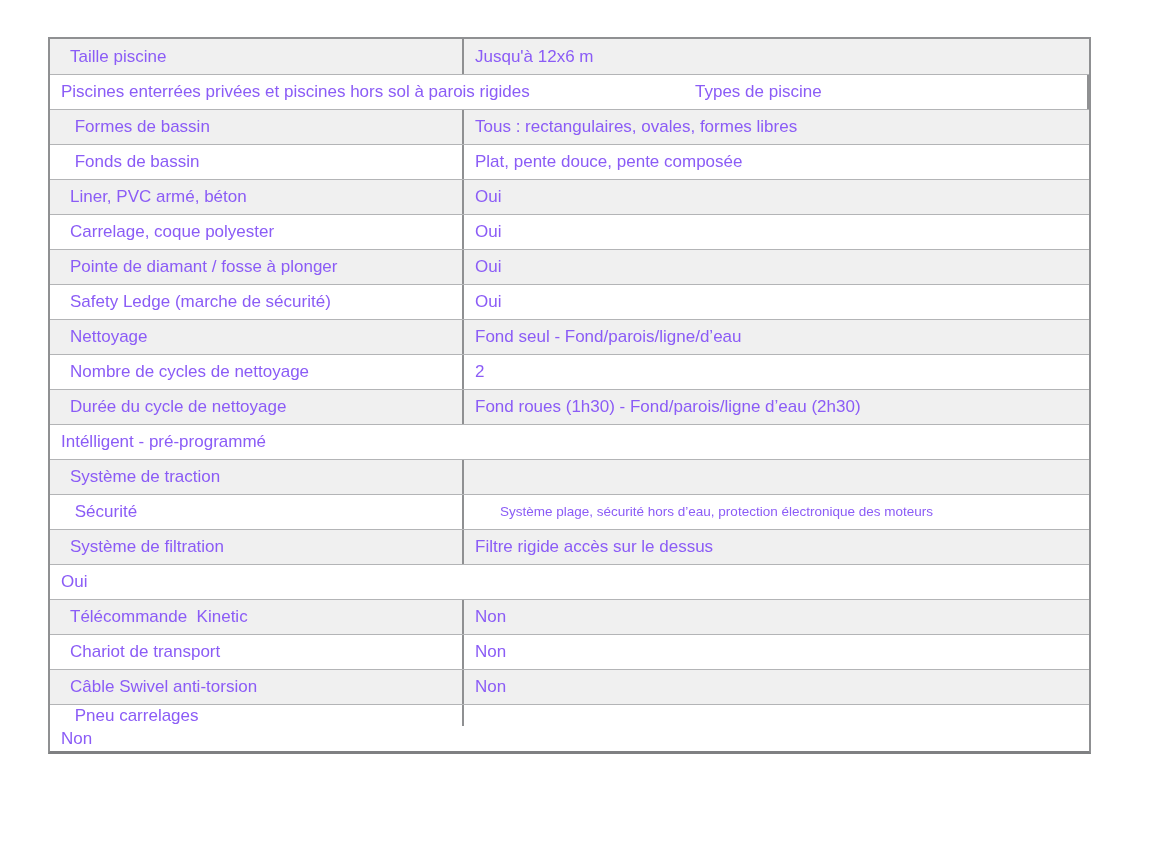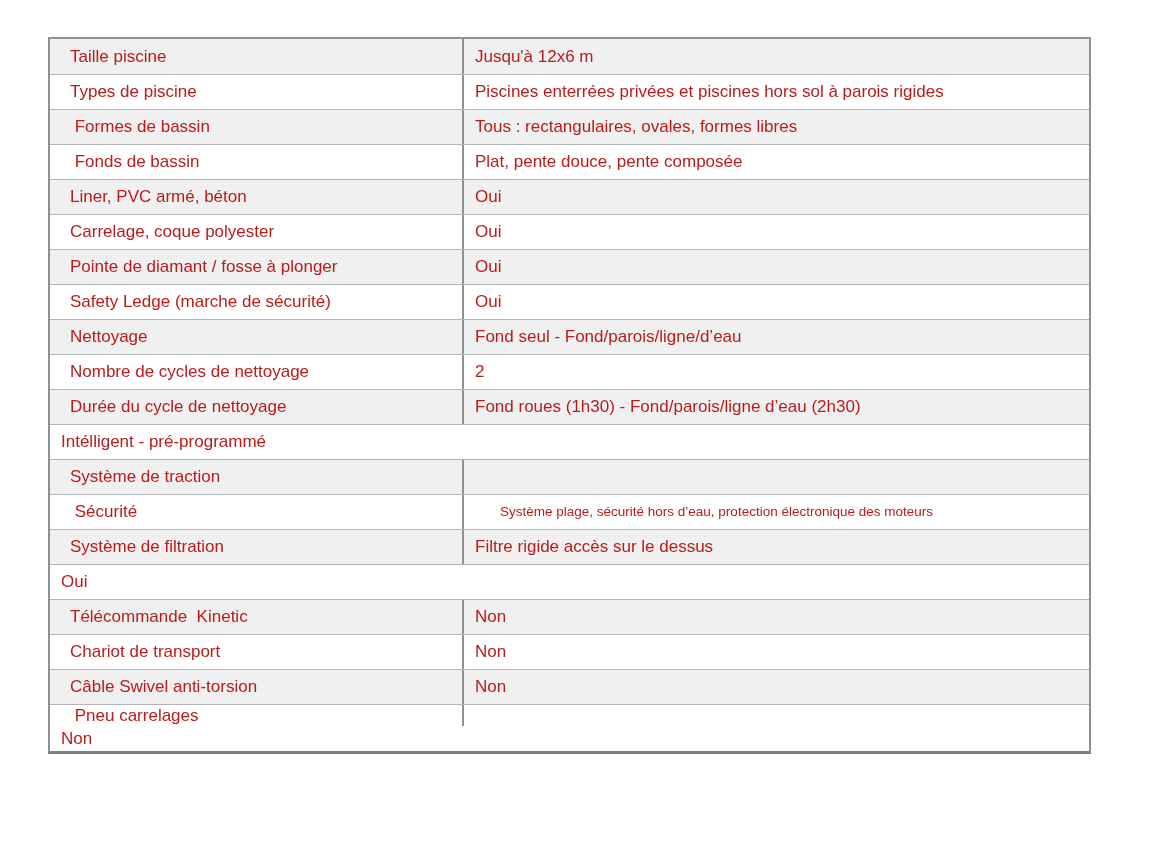--- a/index.html
+++ b/index.html
@@ -25,21 +25,21 @@
     display: flex;
     min-height: 35px;
     background: #ffffff;
   }
   .spec-row:nth-child(odd) { background: #f0f0f0; }
   .spec-row + .spec-row { border-top: 1px solid #b3b4b6; }
   .spec-row:last-child { min-height: 47px; flex-direction: column; }
   .cell {
     display: flex;
     align-items: center;
-    color: #b91c1c;
+    color: #8b5cf6;
     font-size: 17px;
     line-height: 1.25;
     white-space: pre-wrap;
   }
   .cell.label {
     flex: none;
     width: 414px;
     padding-left: 20px;
     padding-right: 10px;
     border-right: 2px solid #8f9092;
@@ -55,22 +55,22 @@
 </head>
 <body>
 
 <div class="spec-table">
   <div class="spec-row">
     <div class="cell label">Taille piscine</div>
     <div class="cell value">Jusqu'à 12x6 m</div>
   </div>
 
   <div class="spec-row">
+    <div class="cell value">Piscines enterrées privées et piscines hors sol à parois rigides</div>
     <div class="cell label">Types de piscine</div>
-    <div class="cell value">Piscines enterrées privées et piscines hors sol à parois rigides</div>
   </div>
 
   <div class="spec-row">
     <div class="cell label"> Formes de bassin</div>
     <div class="cell value">Tous : rectangulaires, ovales, formes libres</div>
   </div>
 
   <div class="spec-row">
     <div class="cell label"> Fonds de bassin</div>
     <div class="cell value">Plat, pente douce, pente composée</div>

